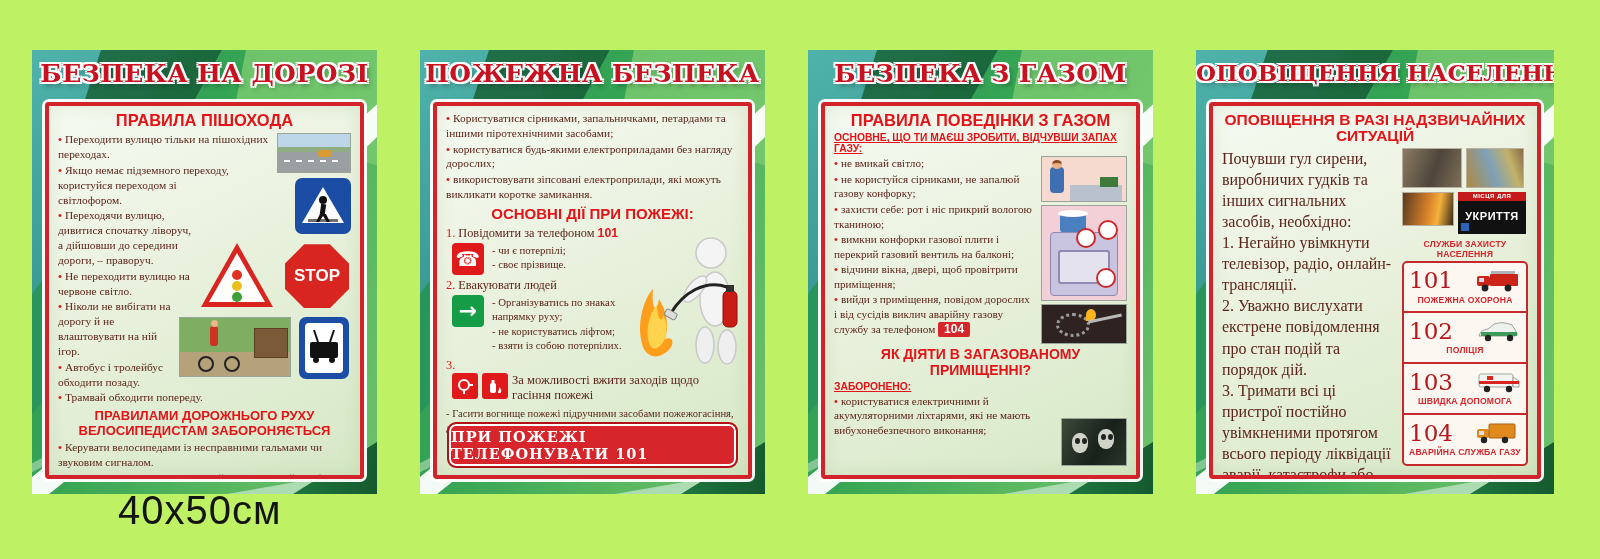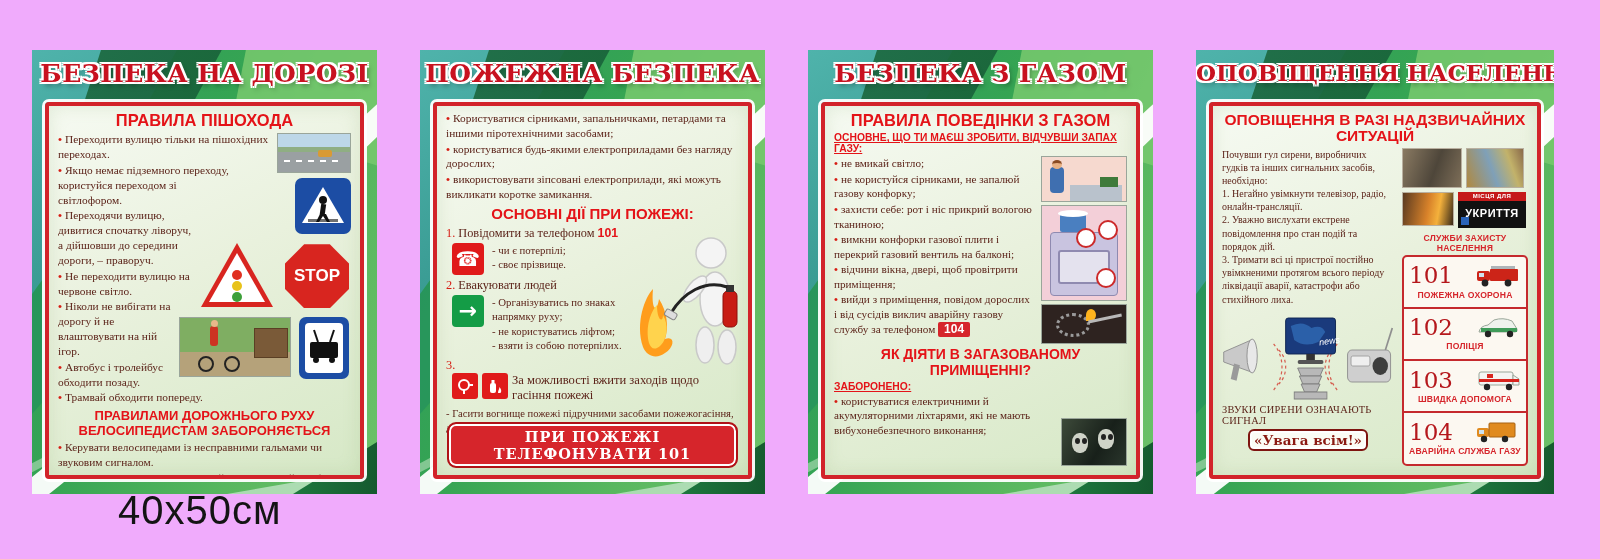--- a/index.html
+++ b/index.html
@@ -1,17 +1,17 @@
 <!DOCTYPE html>
 <html><head>
 <meta charset="utf-8">
 <style>
   * { box-sizing: border-box; }
   html,body { margin:0; padding:0; background:#fff; }
-  .stage { position:relative; width:1600px; height:559px; background:#f0abfc; overflow:hidden;
+  .stage { position:relative; width:1600px; height:559px; background:#bef264; overflow:hidden;
            font-family:"Liberation Serif", serif; }
 
   
   .poster { position:absolute; top:50px; width:345px; height:444px; overflow:hidden; }
   .poster.p-road  { left:32px; }
   .poster.p-fire  { left:420px; }
   .poster.p-gas   { left:808px; }
   .poster.p-alert { left:1196px; width:358px; }
 
   .bg-base { position:absolute; inset:0;
@@ -91,21 +91,21 @@
     display:flex; align-items:center; justify-content:center; }
   .icon-phone { background:#e01a1a; color:#fff; font-size:20px; font-family:"DejaVu Sans",sans-serif; }
   .icon-exit { background:#149c46; color:#fff; font-size:22px; font-weight:bold; font-family:"DejaVu Sans",sans-serif; }
   .dcol { font-size:10.8px; line-height:1.35; color:#5c241a; }
   .picto-row { display:flex; gap:4px; margin:0 4px 0 6px; float:left; }
   .picto { width:26px; height:26px; background:#e01a1a; border-radius:3px; display:flex; align-items:center; justify-content:center; }
   .step3-text { font-size:12.6px; color:#5c241a; }
   .notes { font-size:10.6px; line-height:1.3; color:#5c241a; clear:left; margin-top:4px; }
   .banner { position:absolute; left:10px; right:10px; bottom:7px; background:#d6252b;
     border-radius:9px; border:2px solid #b01217; box-shadow:inset 0 0 0 2px #fff;
-    color:#fff; text-align:center; font-family:"DejaVu Serif",serif; font-weight:bold;
+    color:#fff; text-align:left; font-family:"DejaVu Serif",serif; font-weight:bold;
     font-size:14.5px; letter-spacing:1px; padding:4px 2px; }
   .p-fire .panel { padding-bottom:40px; }
 
   
   .g-col { float:right; clear:right; margin:0 0 3px 6px; }
   .g-img1 { width:86px; height:46px; background:#f6d9cf; position:relative; overflow:hidden; }
   .g-img1 .boy { position:absolute; left:8px; top:10px; width:14px; height:26px; background:#3f6fb0; border-radius:4px; }
   .g-img1 .bhead { position:absolute; left:10px; top:3px; width:10px; height:9px; background:#e8b083; border-radius:50%; border-top:3px solid #8a4a22; }
   .g-img1 .stove { position:absolute; right:4px; bottom:0; width:52px; height:16px; background:#b9c2cc; }
   .g-img1 .pot { position:absolute; right:8px; bottom:14px; width:18px; height:10px; background:#3e7a3a; }
@@ -129,27 +129,27 @@
   .img-masks .e { position:absolute; width:5px; height:6px; background:#222; border-radius:50%; }
   .img-masks .e1{ left:13px; top:19px; } .img-masks .e2{ left:20px; top:19px; }
   .img-masks .e3{ right:20px; top:15px; } .img-masks .e4{ right:13px; top:15px; }
   .p-gas .li { font-size:11.2px; }
 
   
   .p4-title { font-size:15.5px; }
   .p4-cols { display:flex; gap:8px; height:calc(100% - 40px); }
   .p4-left { flex:1; min-width:0; display:flex; flex-direction:column; }
   .p4-right { width:126px; flex:none; display:flex; flex-direction:column; }
-  .p4-left .txt { font-size:10px; line-height:1.32; }
+  .p4-left .txt { font-size:16px; line-height:1.32; }
   .photo-row { display:flex; gap:4px; margin-bottom:4px; }
   .photo { border:1px solid #b9b0a0; }
   .ph-crowd { width:60px; height:40px; background:linear-gradient(110deg,#8a7a62,#4e463a 55%,#7d6e58); }
   .ph-market { width:58px; height:40px; background:linear-gradient(70deg,#b0893f,#7fa0b8 45%,#c2b26a 75%,#8a6a4a); }
   .ph-firemen { width:52px; height:34px; background:linear-gradient(100deg,#5a3a20,#d8822a 50%,#f4b13c 70%,#3a2a18); }
-  .shelter-sign { width:68px; height:36px; background:#111; position:relative;
+  .shelter-sign { width:68px; height:42px; background:#111; position:relative;
     display:flex; align-items:center; justify-content:center; }
   .shelter-sign .bar { position:absolute; top:0; left:0; right:0; height:9px; background:#c51a1a;
     color:#fff; font-family:"Liberation Sans",sans-serif; font-size:6px; font-weight:bold;
     display:flex; align-items:center; justify-content:center; letter-spacing:.5px; }
   .shelter-sign .word { color:#fff; font-family:"Liberation Sans",sans-serif; font-weight:bold;
     font-size:11px; margin-top:7px; letter-spacing:.5px; }
   .shelter-sign .sq { position:absolute; left:3px; bottom:3px; width:8px; height:8px; background:#2a63b8; }
   .svc-label { font-family:"Liberation Sans",sans-serif; font-weight:bold; font-size:8.6px;
     color:#d6252b; text-align:center; margin:1px 0 2px 0; letter-spacing:.2px; }
   .services { flex:1; border:2px solid #c5292d; border-radius:5px; background:#fcf8f1;

